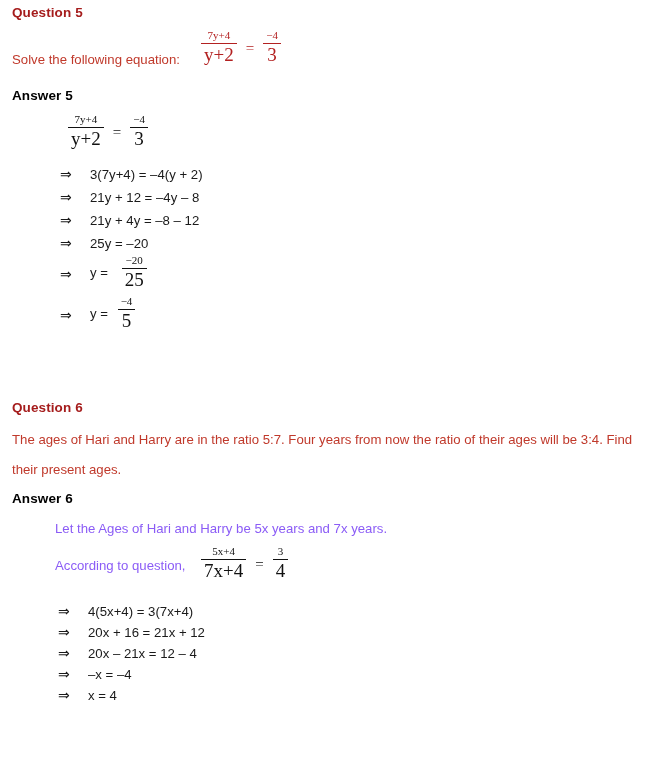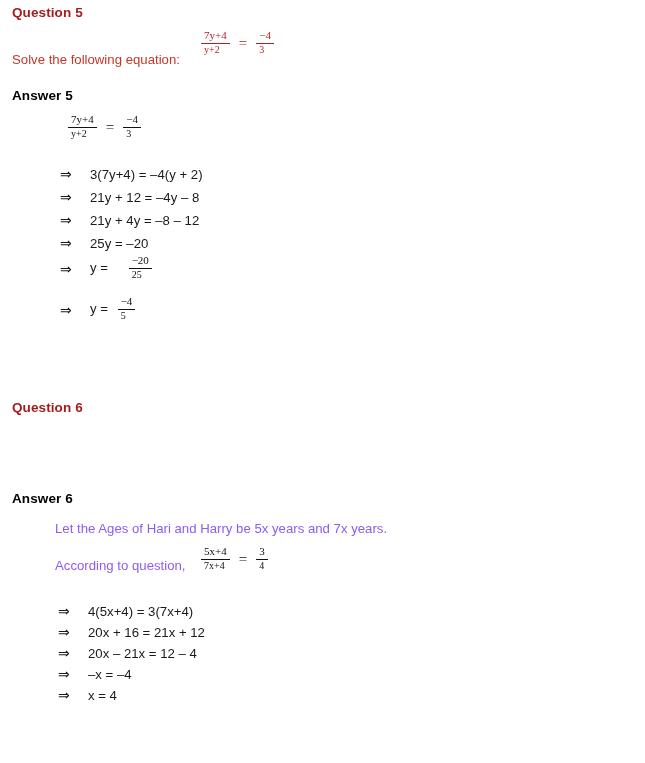--- a/index.html
+++ b/index.html
@@ -109,24 +109,25 @@
   }
   .frac .num {
     display: block;
     padding: 0 3px 1px 3px;
     font-size: 11px;
     white-space: nowrap;
   }
   .frac .den {
     display: block;
     padding: 1px 3px 0 3px;
-    font-size: 10px;
+    font-size: 19px;
     border-top: 1.3px solid currentColor;
     white-space: nowrap;
     width: 100%;
+    text-align: center;
     box-sizing: border-box;
   }
   .frac.red { color: #b32121; }
   .frac.black { color: #111111; }
 
   .eqrow {
     position: absolute;
     display: flex;
     align-items: center;
     white-space: nowrap;
@@ -199,40 +200,41 @@
   </div>
   <div class="step" style="left:60px; top:235px;">
     <span class="arrow">⇒</span>
     <span class="step-text">25y = –20</span>
   </div>
 
   <div class="step" style="left:60px; top:256px;">
     <span class="arrow">⇒</span>
     <span class="step-text serif-frac-wrap">
       <span class="inline-text black">y =</span>
-      <span class="frac black" style="margin-left:17px;">
+      <span class="frac black" style="margin-left:10px;">
         <span class="num">−20</span>
         <span class="den">25</span>
       </span>
     </span>
   </div>
 
   <div class="step" style="left:60px; top:297px;">
     <span class="arrow">⇒</span>
     <span class="step-text serif-frac-wrap">
       <span class="inline-text black">y =</span>
       <span class="frac black" style="margin-left:6px;">
         <span class="num">−4</span>
         <span class="den">5</span>
       </span>
     </span>
   </div>
 
   <div class="q-heading" style="left:12px; top:400px;">Question 6</div>
 
+  <div class="q-body-block" style="left:12px; top:425px; width:625px;">The ages of Hari and Harry are in the ratio 5:7. Four years from now the ratio of their ages will be 3:4. Find their present ages.</div>
 
   <div class="a-heading" style="left:12px; top:491px;">Answer 6</div>
 
   <div class="a-line" style="left:55px; top:521px;">Let the Ages of Hari and Harry be 5x years and 7x years.</div>
 
   <div class="a-line" style="left:55px; top:558px;">According to question,</div>
 
   <div class="eqrow black" style="left:199px; top:547px;">
     <span class="frac black">
       <span class="num">5x+4</span>

